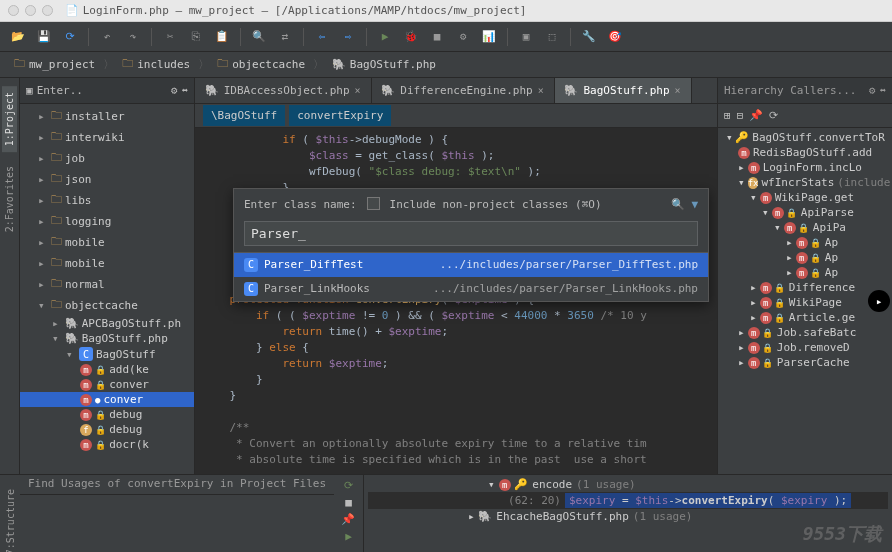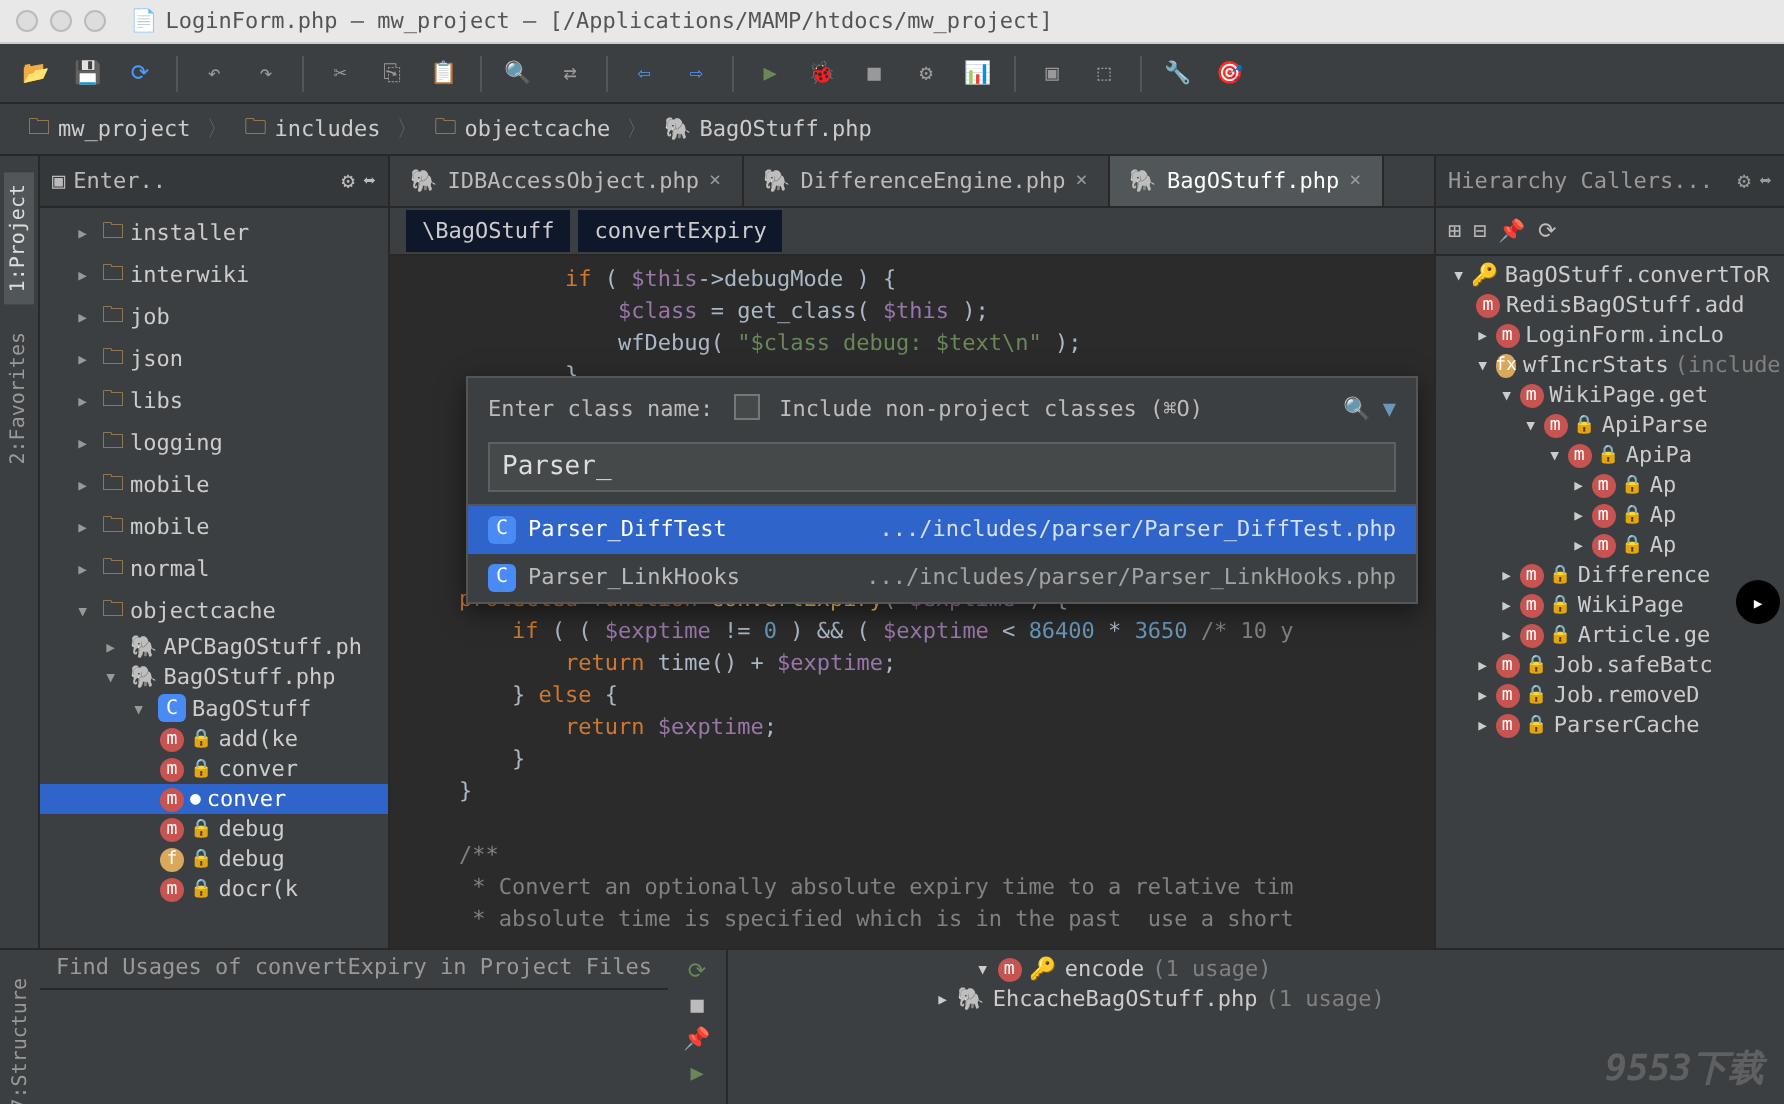--- a/index.html
+++ b/index.html
@@ -25,21 +25,21 @@
 .tree-item{display:flex;align-items:center;padding:1px 4px;gap:3px;white-space:nowrap;color:#ccc;cursor:pointer}
 .tree-item.sel{background:#2f65ca;color:#fff}
 .indent1{padding-left:18px}.indent2{padding-left:32px}.indent3{padding-left:46px}.indent4{padding-left:60px}
 .arrow{width:10px;color:#999}
 .editor{flex:1;background:#2b2b2b;display:flex;flex-direction:column;overflow:hidden}
 .tabs{height:26px;display:flex;background:#3c3f41;border-bottom:1px solid #282828}
 .tab{padding:5px 10px;display:flex;align-items:center;gap:5px;color:#bbb;border-right:1px solid #282828;cursor:pointer}
 .tab.active{background:#515658;color:#fff}
 .tab-close{color:#999;font-size:10px}
 .crumb2{height:24px;background:#3c3f41;display:flex;align-items:center;padding:0 8px;gap:4px;border-bottom:1px solid #282828}
-.crumb2 span{background:#0f172a;padding:4px 8px;color:#ccc}
+.crumb2 span{background:#0c4a6e;padding:4px 8px;color:#ccc}
 .code{flex:1;background:#2b2b2b;padding:4px 8px;font-size:12px;line-height:16px;position:relative;overflow:hidden}
 .cline{white-space:pre;color:#a9b7c6}
 .kw{color:#cc7832}.str{color:#6a8759}.var{color:#9876aa}.num{color:#6897bb}.cmt{color:#808080;}.fn{color:#ffc66d}
 .popup{position:absolute;top:60px;left:38px;right:8px;background:#3c3f41;border:1px solid #555;box-shadow:0 4px 12px rgba(0,0,0,.5);z-index:10}
 .popup-head{padding:8px 10px;display:flex;align-items:flex-start;gap:10px;color:#bbb}
 .popup-input{margin:0 10px 6px;padding:4px 6px;background:#45494a;border:1px solid #5e6163;color:#ddd;font-size:13px;width:calc(100% - 20px)}
 .popup-list{border-top:1px solid #555}
 .popup-item{padding:4px 10px;display:flex;align-items:center;gap:6px;color:#bbb;font-size:12px}
 .popup-item.sel{background:#2f65ca;color:#fff}
 .popup-item .path{margin-left:auto;opacity:.8}
@@ -275,21 +275,21 @@
 <div class="cline">                <span class="var">$class</span> = get_class( <span class="var">$this</span> );</div>
 <div class="cline">                wfDebug( <span class="str">"$class debug: $text\n"</span> );</div>
 <div class="cline">            }</div>
 <div class="cline"> </div>
 <div class="cline"> </div>
 <div class="cline"> </div>
 <div class="cline"> </div>
 <div class="cline"> </div>
 <div class="cline"> </div>
 <div class="cline">    <span class="kw">protected function</span> <span class="fn">convertExpiry</span>( <span class="var">$exptime</span> ) {</div>
-<div class="cline">        <span class="kw">if</span> ( ( <span class="var">$exptime</span> != <span class="num">0</span> ) &amp;&amp; ( <span class="var">$exptime</span> &lt; <span class="num">86400</span> * <span class="num">3650</span> <span class="cmt">/* 10 y</span></div>
+<div class="cline">        <span class="kw">if</span> ( ( <span class="var">$exptime</span> != <span class="num">0</span> ) &amp;&amp; ( <span class="var">$exptime</span> &lt; <span class="num">44000</span> * <span class="num">3650</span> <span class="cmt">/* 10 y</span></div>
 <div class="cline">            <span class="kw">return</span> time() + <span class="var">$exptime</span>;</div>
 <div class="cline">        } <span class="kw">else</span> {</div>
 <div class="cline">            <span class="kw">return</span> <span class="var">$exptime</span>;</div>
 <div class="cline">        }</div>
 <div class="cline">    }</div>
 <div class="cline"> </div>
 <div class="cline">    <span class="cmt">/**</span></div>
 <div class="cline">    <span class="cmt"> * Convert an optionally absolute expiry time to a relative tim</span></div>
 <div class="cline">    <span class="cmt"> * absolute time is specified which is in the past  use a short</span></div>
 
@@ -442,20 +442,24 @@
         <span style="color:#6a8759">▶</span>
       </div>
       <div class="usages-list">
         <div class="usage-item" style="padding-left:120px">
             <span>▾</span>
             <span class="badge-m">m</span>
             <span style="color:#6897bb">🔑</span>
             <span>encode</span> 
             <span class="cmt">(1 usage)</span>
           </div>
+        <div class="usage-item hl" style="padding-left:140px">
+            <span class="cmt">(62: 20)</span> 
+            <span class="usage-code"><span class="var">$expiry</span> = <span class="var">$this</span>-&gt;<b>convertExpiry</b>( <span class="var">$expiry</span> );</span>
+          </div>
         <div class="usage-item" style="padding-left:100px">
             <span>▸</span>
             <span style="color:#a977ac">🐘</span>
             <span>EhcacheBagOStuff.php</span> 
             <span class="cmt">(1 usage)</span>
           </div>
       </div>
     </div>
   </div>
 </div>

